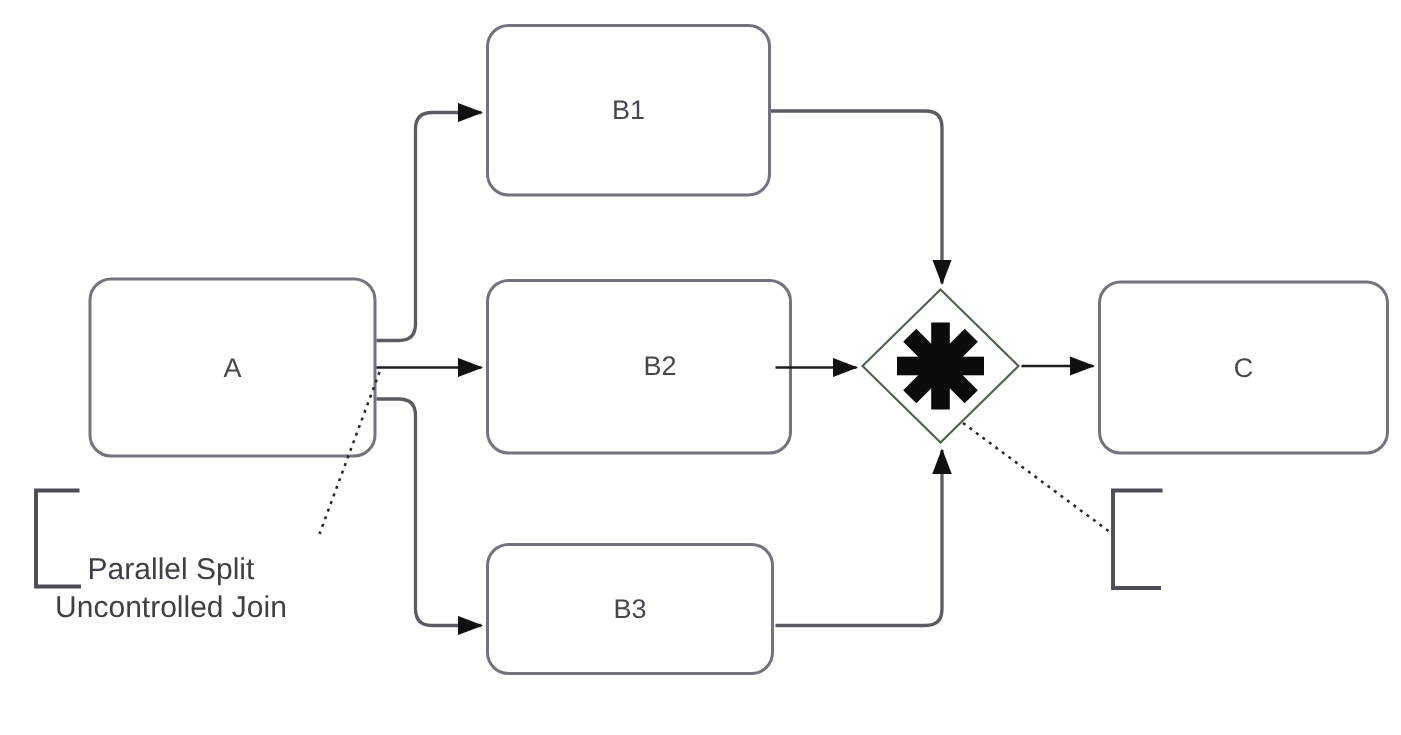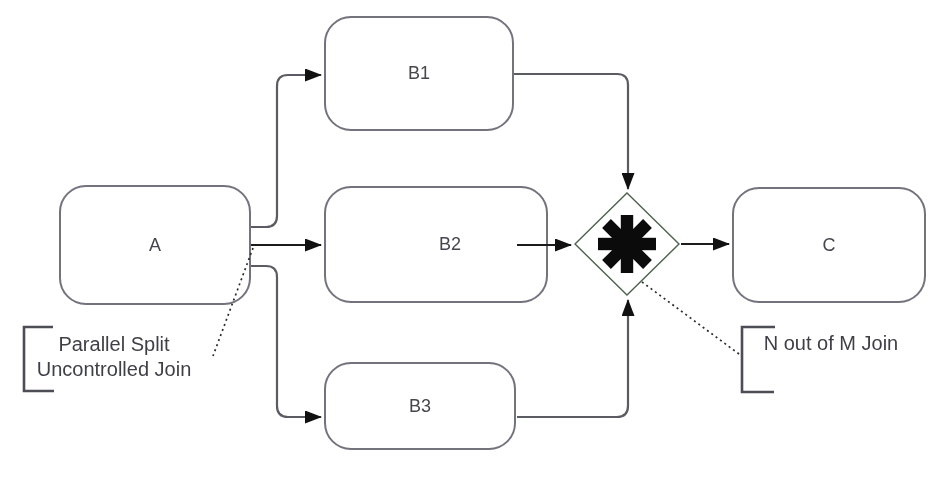--- a/index.html
+++ b/index.html
@@ -8,34 +8,35 @@
     width:934px;height:490px;
     background:var(--canvas-bg,#ffffff);
     font-family:"Liberation Sans", sans-serif;
     overflow:hidden;
   }
   .node{
     position:absolute;
     box-sizing:border-box;
     background:var(--node-fill,#ffffff);
     border:2px solid var(--node-border,#73737e);
-    border-radius:27px;
+    border-radius:15px;
     display:flex;align-items:center;justify-content:center;
     font-size:18px;
     color:var(--node-text,#46464e);
     z-index:1;
   }
   .annotation{
     position:absolute;
     text-align:center;
     font-size:20px;
     line-height:25px;
     color:var(--annotation-text,#3f3f47);
     z-index:1;
     white-space:nowrap;
+    margin-top:36px;
   }
   svg.overlay{
     position:absolute;left:0;top:0;z-index:2;
     pointer-events:none;
   }
   .connector-gray{stroke:var(--connector-gray,#5b5b63);stroke-width:2.2;fill:none;}
   .connector-black{stroke:var(--connector-black,#1c1c1c);stroke-width:1.8;fill:none;}
   .dotted-leader{stroke:var(--leader-color,#2a2a2a);stroke-width:1.7;fill:none;stroke-dasharray:2 3.4;}
   .bracket{stroke:var(--bracket-color,#4d4d55);stroke-width:2.6;fill:none;}
   .gw-diamond{stroke:var(--gateway-border,#4d624d);stroke-width:1.4;fill:var(--node-fill,#ffffff);}
@@ -47,39 +48,38 @@
 <div class="canvas">
 
   <div class="node" style="left:59px;top:185px;width:192px;height:120px;">
     <span>A</span>
   </div>
 
   <div class="node" style="left:324px;top:16px;width:190px;height:115px;">
     <span>B1</span>
   </div>
 
-  <div class="node" style="left:324px;top:186px;width:224px;height:117px;padding-left:28px;">
+  <div class="node" style="left:324px;top:186px;width:204px;height:117px;padding-left:28px;">
     <span>B2</span>
   </div>
 
   <div class="node" style="left:324px;top:362px;width:192px;height:88px;">
     <span>B3</span>
   </div>
 
   <div class="node" style="left:732px;top:187px;width:194px;height:116px;">
     <span>C</span>
   </div>
 
   <div class="annotation" style="left:25px;top:332px;width:178px;">
     <div>Parallel Split</div>
     <div>Uncontrolled Join</div>
   </div>
 
   <div class="annotation" style="left:748px;top:331px;width:166px;">
-    <div>N out of M Join</div>
   </div>
 
   <svg class="overlay" width="934" height="490" viewBox="0 0 934 490">
     <defs>
       <marker id="arrowhead" markerUnits="userSpaceOnUse" markerWidth="18" markerHeight="13" refX="16" refY="6.5" orient="auto">
         <path d="M0,0 L17,6.5 L0,13 Z" fill="#111111"></path>
       </marker>
     </defs>
 
     <path class="connector-gray" d="M251,227 L266,227 Q277,227 277,216 L277,86 Q277,75 288,75 L321,75" marker-end="url(#arrowhead)"></path>

